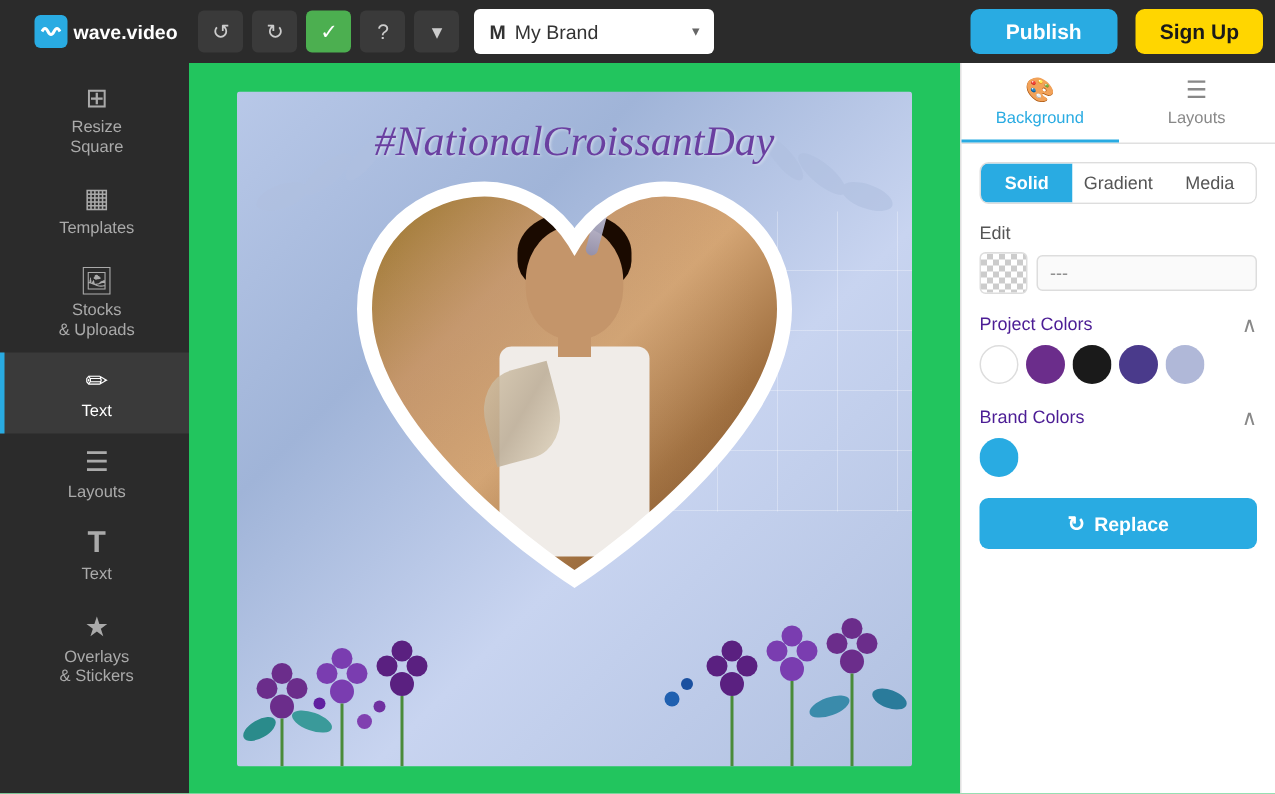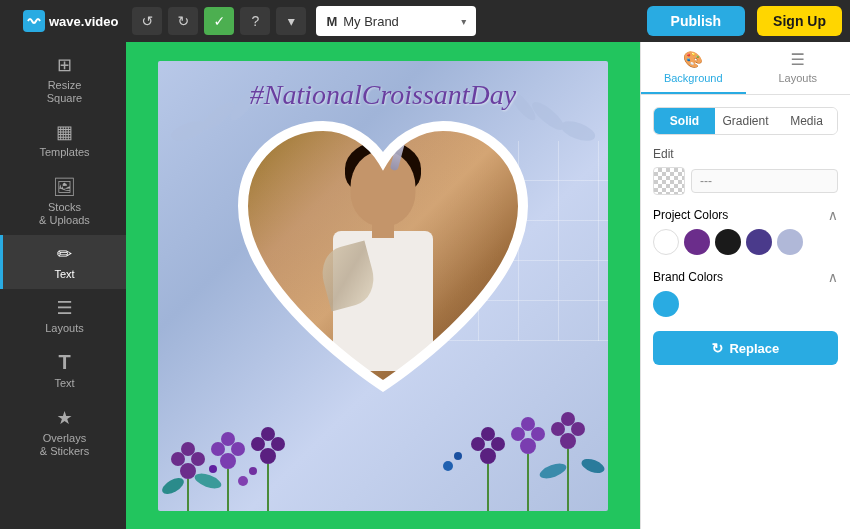--- a/index.html
+++ b/index.html
@@ -77,21 +77,21 @@
     .color-row { display: flex; align-items: center; gap: 6px; margin-bottom: 12px; }
     .color-preview {
       width: 32px; height: 28px; border: 1px solid #ddd; border-radius: 4px; background: repeating-conic-gradient(#ccc 0% 25%, #fff 0% 50%) 0 0 / 8px 8px;
     }
     .color-value {
       flex: 1; border: 1px solid #ddd; border-radius: 4px; padding: 4px 8px; font-size: 12px; color: #888; background: #fafafa;
     }
 
     .colors-section { margin-bottom: 14px; }
     .colors-header { display: flex; align-items: center; justify-content: space-between; margin-bottom: 6px; }
-    .colors-title { font-size: 12px; color: #000000; font-weight: 500; }
+    .colors-title { font-size: 12px; color: #4c1d95; font-weight: 500; }
     .colors-toggle { background: none; border: none; color: #888; cursor: pointer; font-size: 14px; }
     .color-swatches { display: flex; gap: 5px; flex-wrap: wrap; }
     .swatch {
       width: 26px; height: 26px; border-radius: 50%; cursor: pointer; border: 2px solid transparent;
     }
     .swatch.active { border: 2px solid #29abe2; }
     .swatch.white { border: 1px solid #ddd; }
 
     .replace-btn {
       width: 100%; background: #29abe2; color: white; border: none; border-radius: 6px; padding: 9px; font-size: 13px; font-weight: 600; cursor: pointer; display: flex; align-items: center; justify-content: center; gap: 6px; margin-top: 8px;

